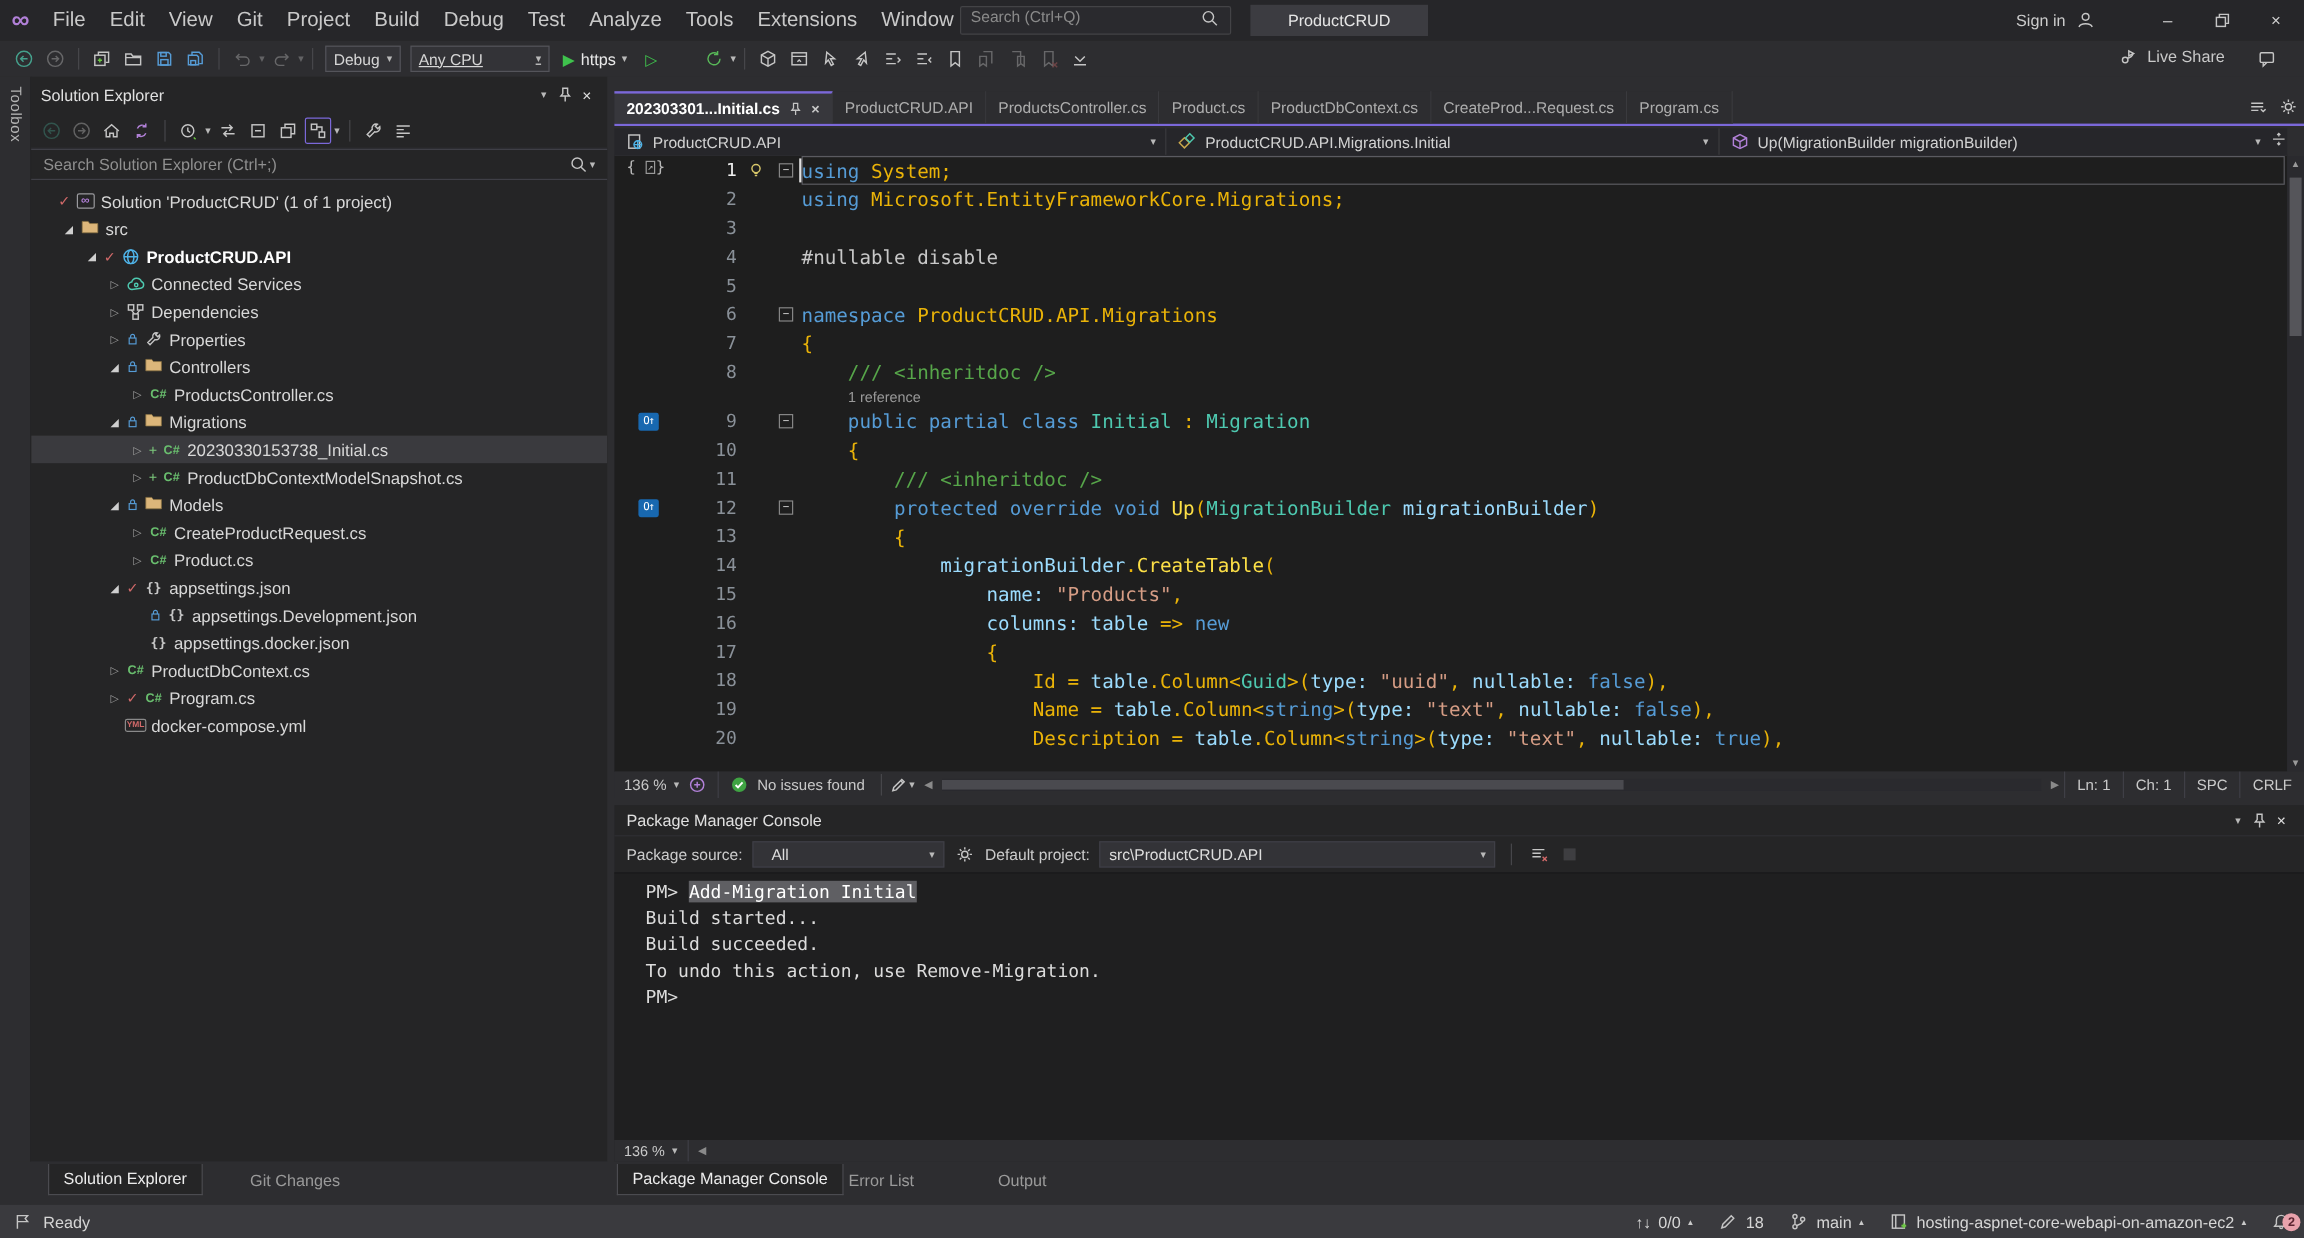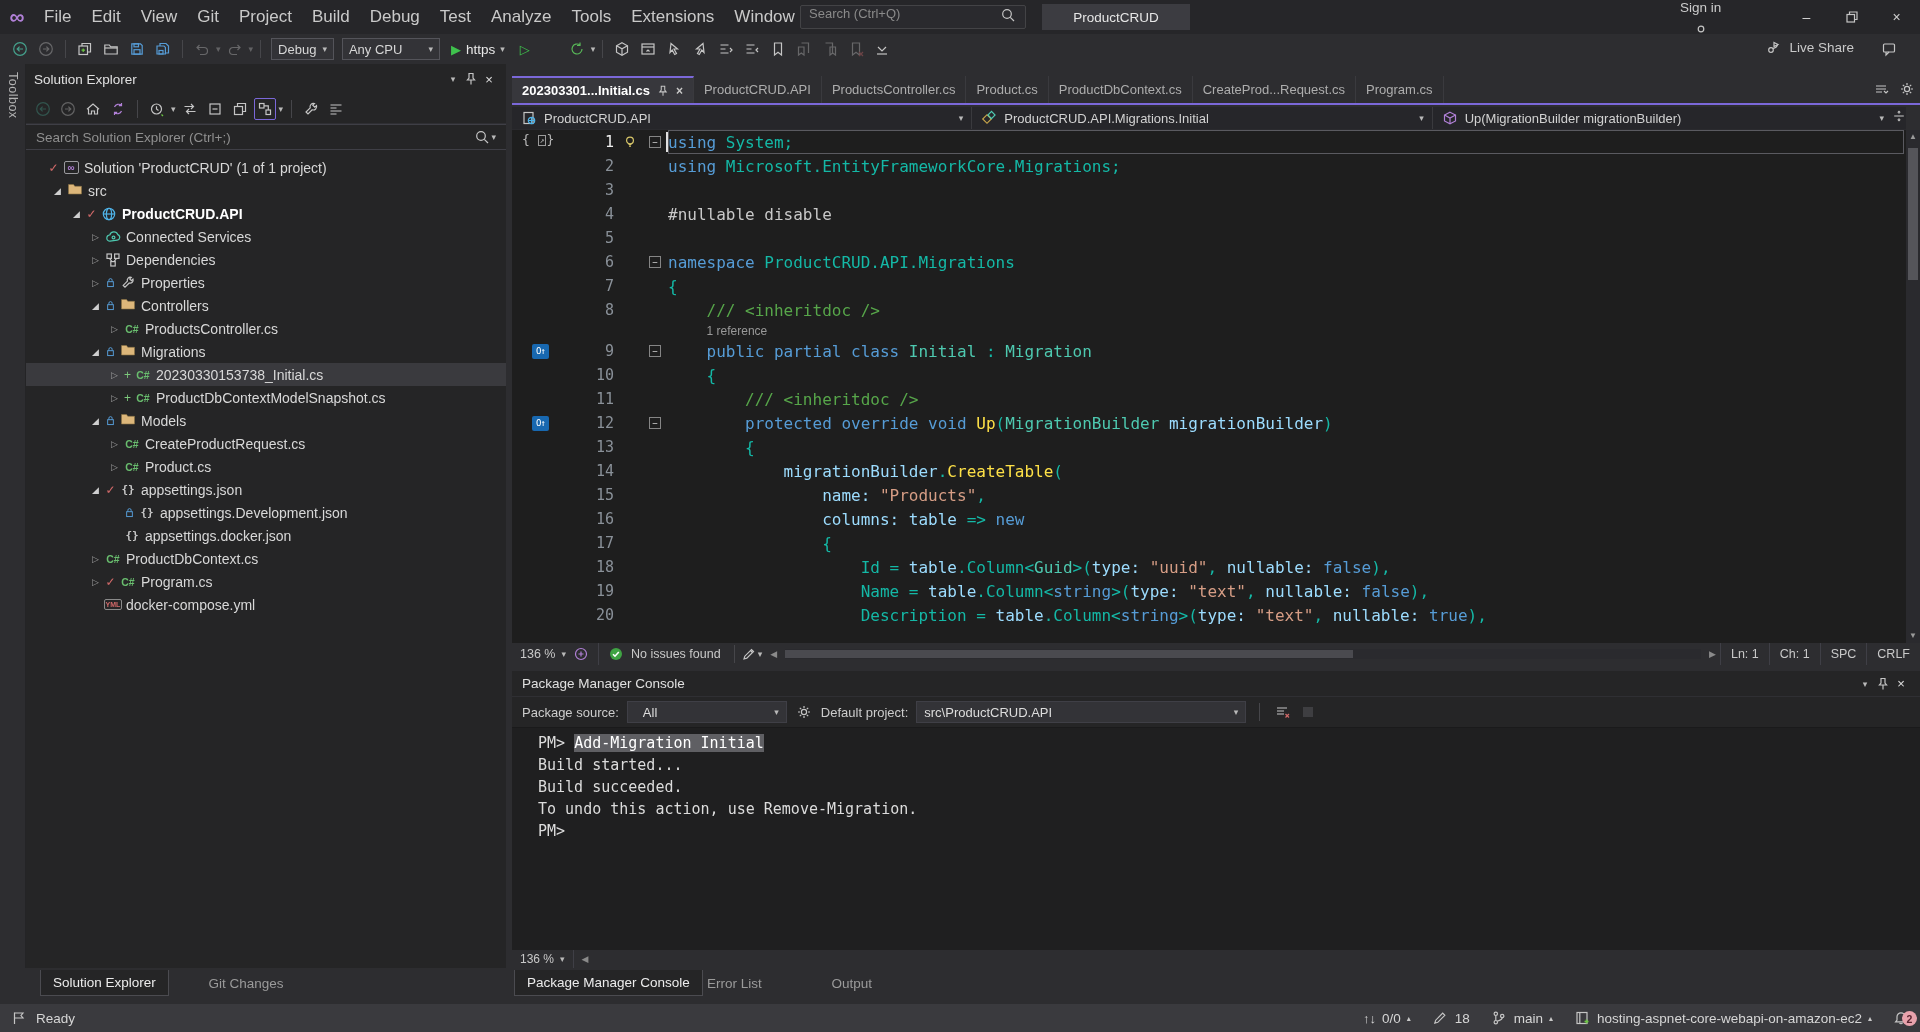--- a/index.html
+++ b/index.html
@@ -16,21 +16,21 @@
   
   .titlebar{ left:0; top:0; width:1920px; height:34px; background:#262629; display:flex; align-items:center; }
   .vslogo{ width:34px; text-align:center; color:#b180d7; font-size:21px; font-weight:bold; }
   .menu-item{ padding:0 10px; font-size:17px; color:#c9c9c9; height:34px; line-height:34px; }
   .tb-search{ position:absolute; left:800px; top:5px; width:226px; height:24px; background:#2a2a2e;
               border:1px solid #434346; border-radius:2px; display:flex; padding:0 8px;
               color:#8a8a8a; font-size:13px; }
   .tb-search .ph{ flex:1; }
   .title-box{ position:absolute; left:1042px; top:4px; width:148px; height:26px; background:#3c3c41;
               display:flex; align-items:center; justify-content:center; font-size:13.5px; color:#e6e6e6; }
-  .signin{ position:absolute; left:1680px; top:0; height:34px; display:flex; align-items:center; gap:8px; font-size:13.5px;flex-direction:column; }
+  .signin{ position:absolute; left:1680px; top:0; height:34px; display:flex; align-items:center; gap:8px; font-size:13.5px; }
   .winbtns{ position:absolute; left:1784px; top:0; height:34px; display:flex; }
   .winbtn{ width:45px; height:34px; display:flex; align-items:center; justify-content:center; color:#cfcfcf; font-size:14px; }
 
   
   .toolbar{ left:0; top:34px; width:1920px; height:30px; background:#2d2d30; display:flex; align-items:center; padding-left:8px; gap:2px; }
   .tbtn{ width:24px; height:24px; display:flex; align-items:center; justify-content:center; }
   .ddbox{ height:22px; background:#333337; border:1px solid #54545a; display:flex; align-items:center;
           font-size:13px; color:#d6d6d6; padding:0 6px; gap:6px; margin:0 3px; }
   .caret{ font-size:9px; color:#b9b9b9; }
   .runbtn{ display:flex; align-items:center; gap:5px; padding:0 6px; height:24px; font-size:13.5px; color:#e8e8e8; }
@@ -98,21 +98,21 @@
   .crow .lnum{ width:62px; flex:0 0 auto; text-align:right; color:#8a9199; font-size:15px; padding-right:4px;}
   .crow.cur .lnum{ color:#f0f0f0; }
   .crow .bulbcol{ width:24px; flex:0 0 auto; display:flex; justify-content:center;}
   .crow .foldcol{ width:26px; flex:0 0 auto; display:flex; justify-content:center; }
   .foldbox{ width:12px; height:12px; border:1px solid #858585; color:#d4d4d4; font-size:9px; line-height:10px; text-align:center; background:#1e1e1e;}
   .crow .ctext{ white-space:pre; }
   .crow.cur::after{ content:""; position:absolute; left:156px; right:2px; top:0; bottom:0; border:1px solid #5a5a60; pointer-events:none;}
   .crow.cur::before{ content:""; position:absolute; left:154px; top:2px; bottom:2px; width:1.5px; background:#e0e0e0;}
   .lenstext{ color:#999999; font-family:"Liberation Sans", sans-serif; font-size:12px; }
   .tk-k{color:#569cd6}.tk-t{color:#4ec9b0}.tk-m{color:#fde047}.tk-v{color:#9cdcfe}
-  .tk-s{color:#d69d85}.tk-c{color:#57a64a}.tk-p{color:#14b8a6}.tk-d{color:#c8c8c8}
+  .tk-s{color:#d69d85}.tk-c{color:#57a64a}.tk-p{color:#eab308}.tk-d{color:#c8c8c8}
   .dochead{ position:absolute; left:10px; top:2px; color:#b9b9b9; font-size:13px; font-family:"DejaVu Sans Mono",monospace;}
   .dochead b{ border:1px solid #9a9a9a; font-size:8px; padding:0 1px; font-weight:normal; vertical-align:1px;}
 
   
   .vsb{ position:absolute; left:1394px; top:66px; width:14px; height:513px; background:#2a2a2e; }
   .vsb .arr{ position:absolute; left:0; width:14px; height:14px; color:#9a9a9a; font-size:8px; text-align:center; line-height:14px;}
   .vsb .thumb{ position:absolute; left:2px; width:10px; background:#55555a; }
 
   
   .estatus{ position:absolute; left:0; top:579px; width:1408px; height:22px; background:#2d2d30; display:flex; align-items:center; font-size:12.5px; color:#c9c9c9;}
@@ -269,21 +269,21 @@
             <path d="M10.5 4 13 6.5 10.5 9"></path>
           </svg>
         </span>
       </div>
       <span class="caret dim">▾</span>
       <span class="sep"></span>
       <div class="ddbox">
         <span>Debug</span>
         <span class="caret">▾</span>
       </div>
-      <div class="ddbox" style="width: 98px;">
+      <div class="ddbox" style="width: 116px; text-decoration: underline;">
         <span style="flex:1">Any CPU</span>
         <span class="caret">▾</span>
       </div>
       <div class="runbtn">
         <span class="play">▶</span>
         <span>https</span>
         <span class="caret">▾</span>
       </div>
       <div class="tbtn">
         <span class="play-outline">▷</span>

